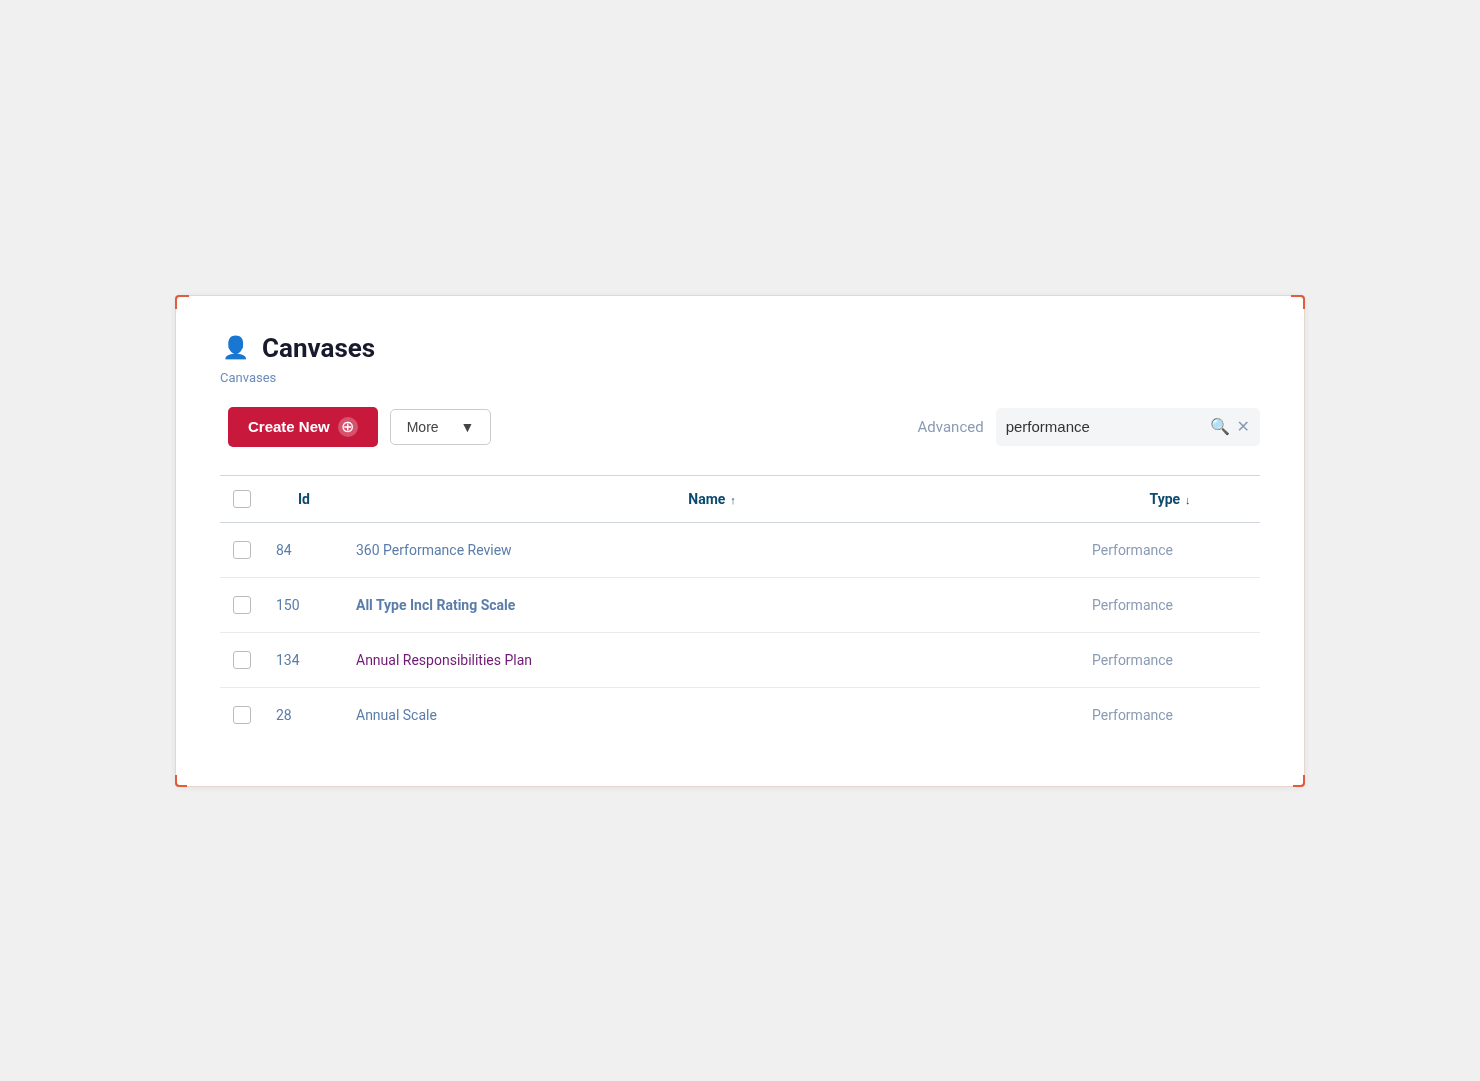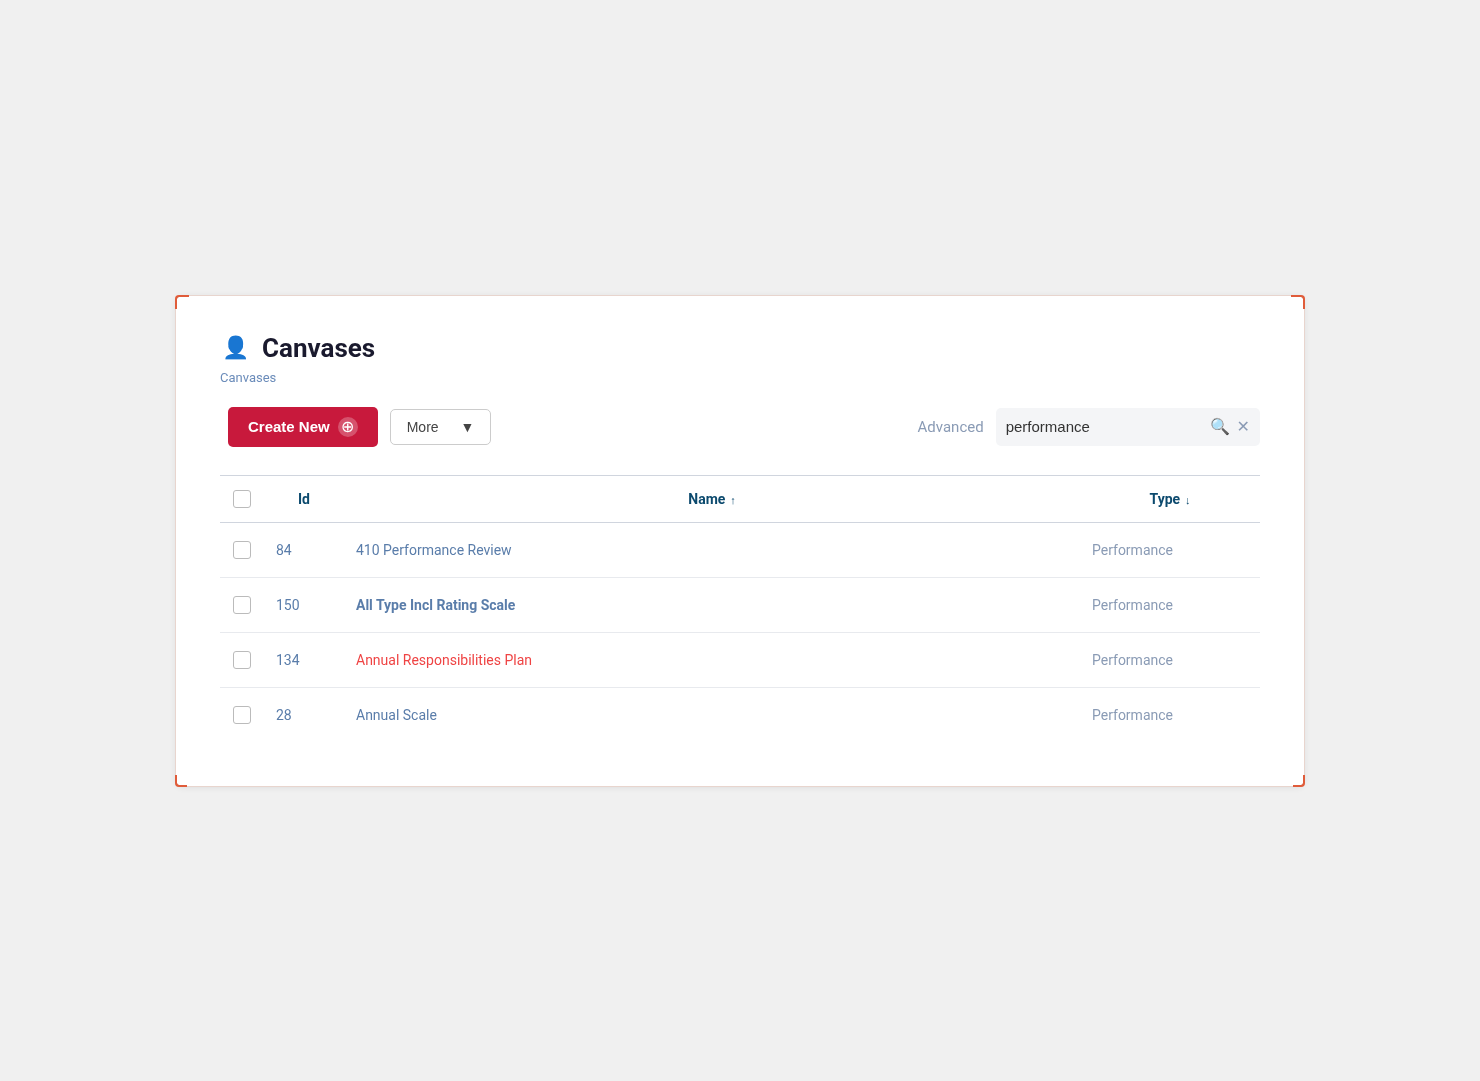--- a/index.html
+++ b/index.html
@@ -268,41 +268,41 @@
       </tr>
     </thead>
     <tbody id="table-body">
     <tr>
     <td class="col-check">
       <div class="checkbox-cell">
         <span class="checkbox"></span>
       </div>
     </td>
     <td class="col-id">84</td>
-    <td class="col-name" style="color:#5a7daa; cursor:pointer;">410 Performance Review</td>
+    <td class="col-name" style="color:#5a7daa; cursor:pointer;">360 Performance Review</td>
     <td class="col-type">Performance</td>
   </tr>
         <tr>
     <td class="col-check">
       <div class="checkbox-cell">
         <span class="checkbox"></span>
       </div>
     </td>
     <td class="col-id">150</td>
     <td class="col-name" style="color:#5a7daa; cursor:pointer;font-weight:bold;">All Type Incl Rating Scale</td>
     <td class="col-type">Performance</td>
   </tr>
         <tr>
     <td class="col-check">
       <div class="checkbox-cell">
         <span class="checkbox"></span>
       </div>
     </td>
     <td class="col-id">134</td>
-    <td class="col-name" style="color:#ef4444; cursor:pointer;">Annual Responsibilities Plan</td>
+    <td class="col-name" style="color:#701a75; cursor:pointer;">Annual Responsibilities Plan</td>
     <td class="col-type">Performance</td>
   </tr>
         <tr>
     <td class="col-check">
       <div class="checkbox-cell">
         <span class="checkbox"></span>
       </div>
     </td>
     <td class="col-id">28</td>
     <td class="col-name" style="color:#5a7daa; cursor:pointer;">Annual Scale</td>

